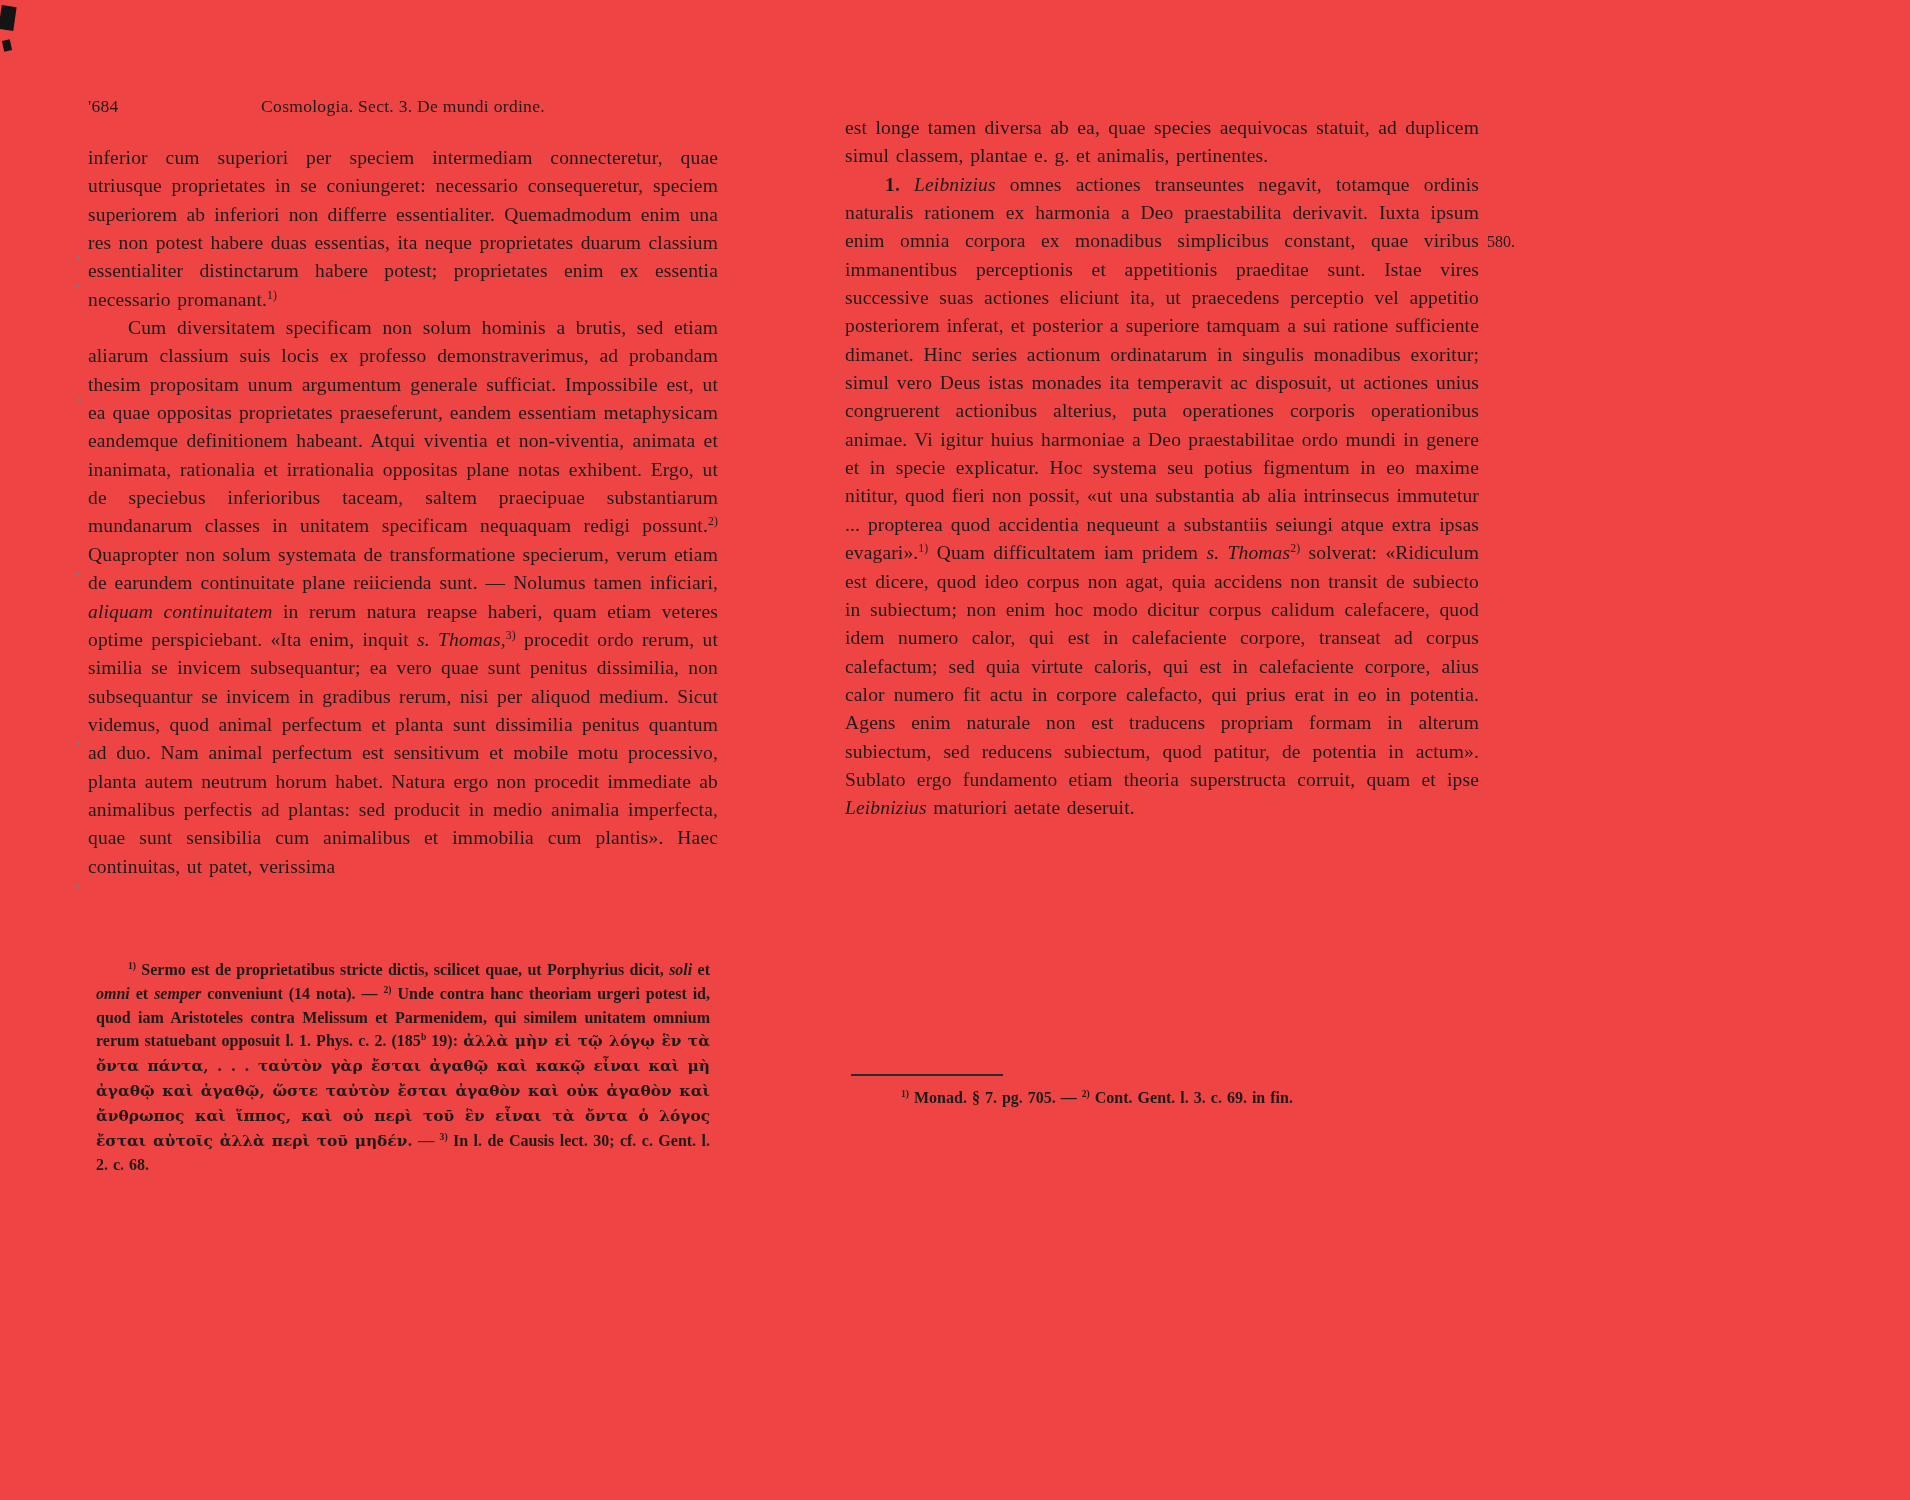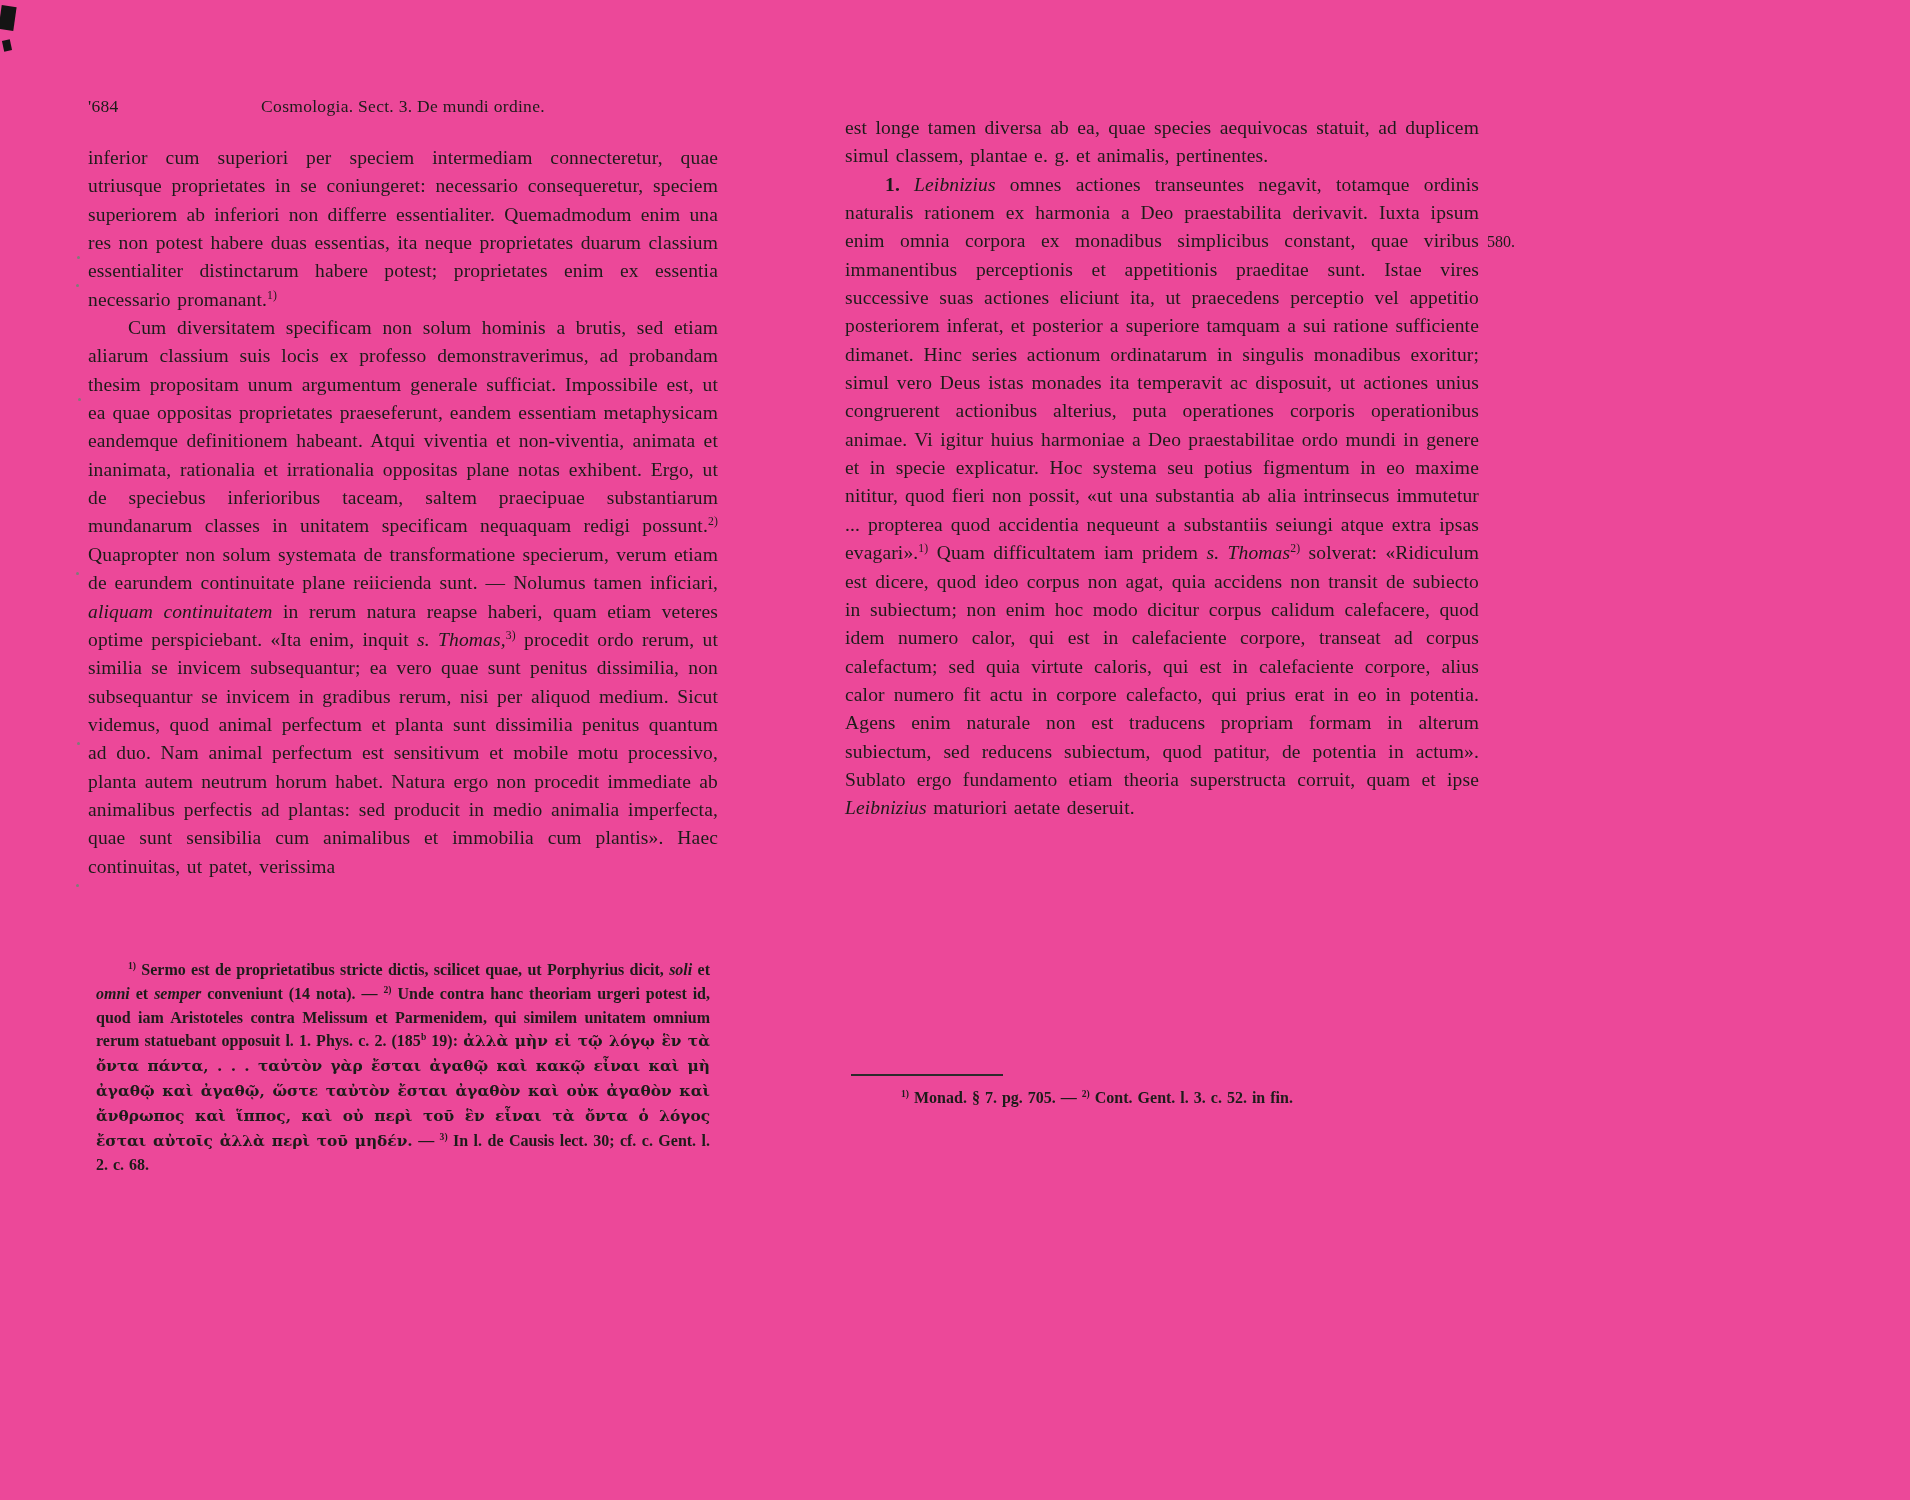--- a/index.html
+++ b/index.html
@@ -1,17 +1,17 @@
 <!DOCTYPE html>
 <html><head>
 <meta charset="utf-8">
 <style>
   html,body{margin:0;padding:0;background:#e9e7e2;}
   .scan{
-    position:relative;width:1910px;height:1500px;background:#ec4899;
+    position:relative;width:1910px;height:1500px;background:#ef4444;
     font-family:"Liberation Serif","DejaVu Serif",serif;color:#1d1c1a;
     overflow:hidden;
   }
   .page{position:absolute;top:96px;}
   .page-left{left:88px;width:630px;}
   .page-right{left:845px;width:634px;}
   .pageheader{position:relative;height:30px;font-size:17.5px;letter-spacing:.3px;}
   .pageheader .pagenum{position:absolute;top:0;}
   .page-left .pagenum{left:0;}
   .page-right .pagenum{right:0;}
@@ -64,19 +64,19 @@
       </div>
   </div>
 
   <div class="page page-right">
     <div class="body-text" id="right-body">
         <p class="noindent"><span>est longe tamen diversa ab ea, quae species aequivocas statuit, ad duplicem simul classem, plantae e. g. et animalis, pertinentes.</span></p>
         <p class="indent"><span style="font-weight: bold;">1.</span><span> </span><span style="font-style: italic;">Leibnizius</span><span> omnes actiones transeuntes negavit, totamque ordinis naturalis rationem ex harmonia a Deo praestabilita derivavit. Iuxta ipsum enim omnia corpora ex monadibus simplicibus constant, quae viribus immanentibus perceptionis et appetitionis praeditae sunt. Istae vires successive suas actiones eliciunt ita, ut praecedens perceptio vel appetitio posteriorem inferat, et posterior a superiore tamquam a sui ratione sufficiente dimanet. Hinc series actionum ordinatarum in singulis monadibus exoritur; simul vero Deus istas monades ita temperavit ac disposuit, ut actiones unius congruerent actionibus alterius, puta operationes corporis operationibus animae. Vi igitur huius harmoniae a Deo praestabilitae ordo mundi in genere et in specie explicatur. Hoc systema seu potius figmentum in eo maxime nititur, quod fieri non possit, «ut una substantia ab alia intrinsecus immutetur ... propterea quod accidentia nequeunt a substantiis seiungi atque extra ipsas evagari».</span><sup>1)</sup><span> Quam difficultatem iam pridem </span><span style="font-style: italic;">s. Thomas</span><sup>2)</sup><span> solverat: «Ridiculum est dicere, quod ideo corpus non agat, quia accidens non transit de subiecto in subiectum; non enim hoc modo dicitur corpus calidum calefacere, quod idem numero calor, qui est in calefaciente corpore, transeat ad corpus calefactum; sed quia virtute caloris, qui est in calefaciente corpore, alius calor numero fit actu in corpore calefacto, qui prius erat in eo in potentia. Agens enim naturale non est traducens propriam formam in alterum subiectum, sed reducens subiectum, quod patitur, de potentia in actum». Sublato ergo fundamento etiam theoria superstructa corruit, quam et ipse </span><span style="font-style: italic;">Leibnizius</span><span> maturiori aetate deseruit.</span></p>
       </div>
     <hr class="fnrule">
     <div class="footnotes" id="right-footnotes">
-        <p class="indent"><sup>1)</sup><span> Monad. § 7. pg. 705. — </span><sup>2)</sup><span> Cont. Gent. l. 3. c. 52. in fin.</span></p>
+        <p class="indent"><sup>1)</sup><span> Monad. § 7. pg. 705. — </span><sup>2)</sup><span> Cont. Gent. l. 3. c. 69. in fin.</span></p>
       </div>
   </div>
 
   <div class="margin-num">580.</div>
 
 </div>
 
 </body></html>

